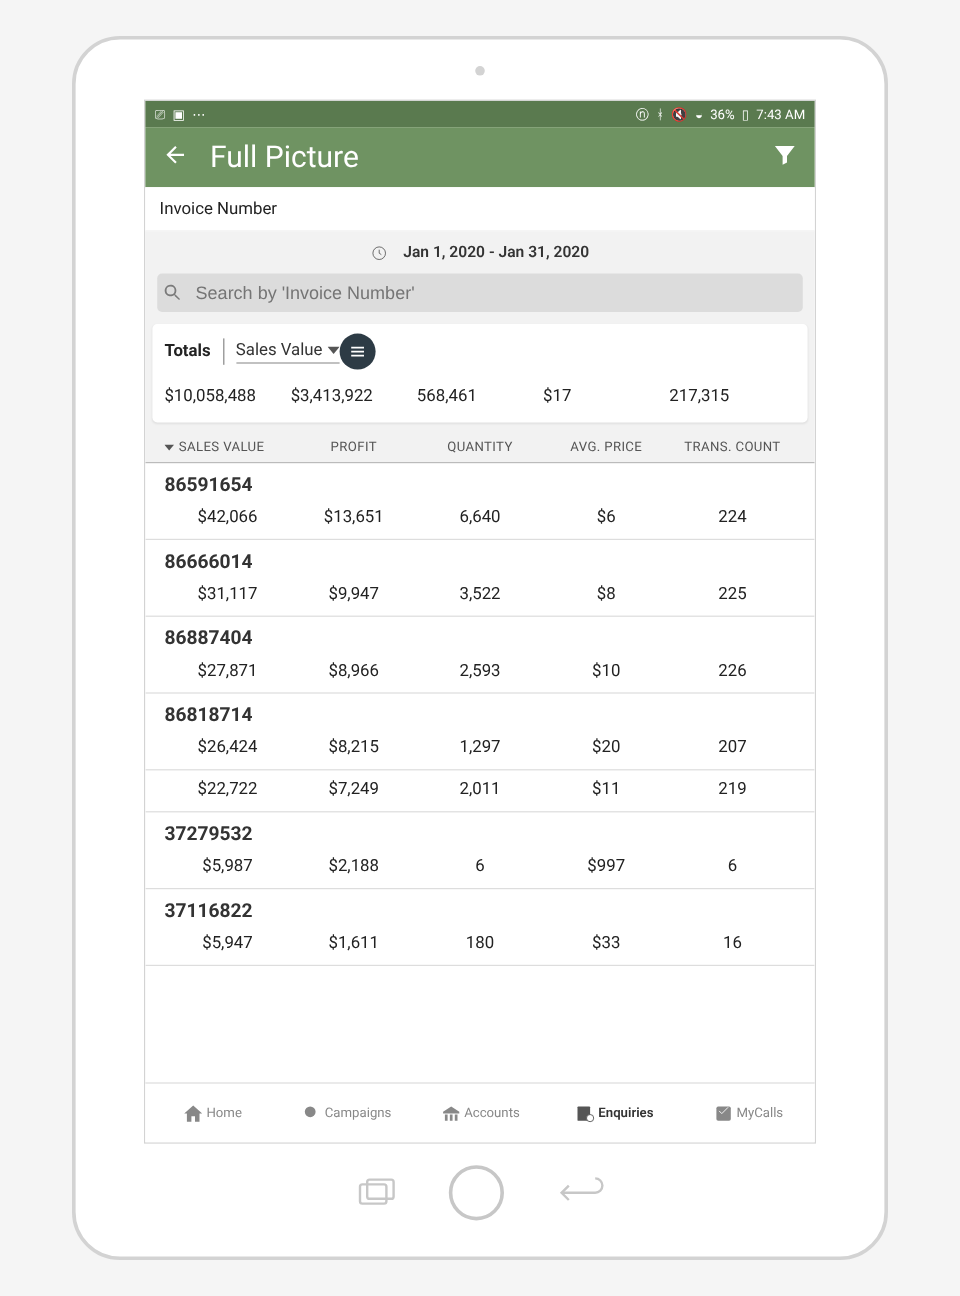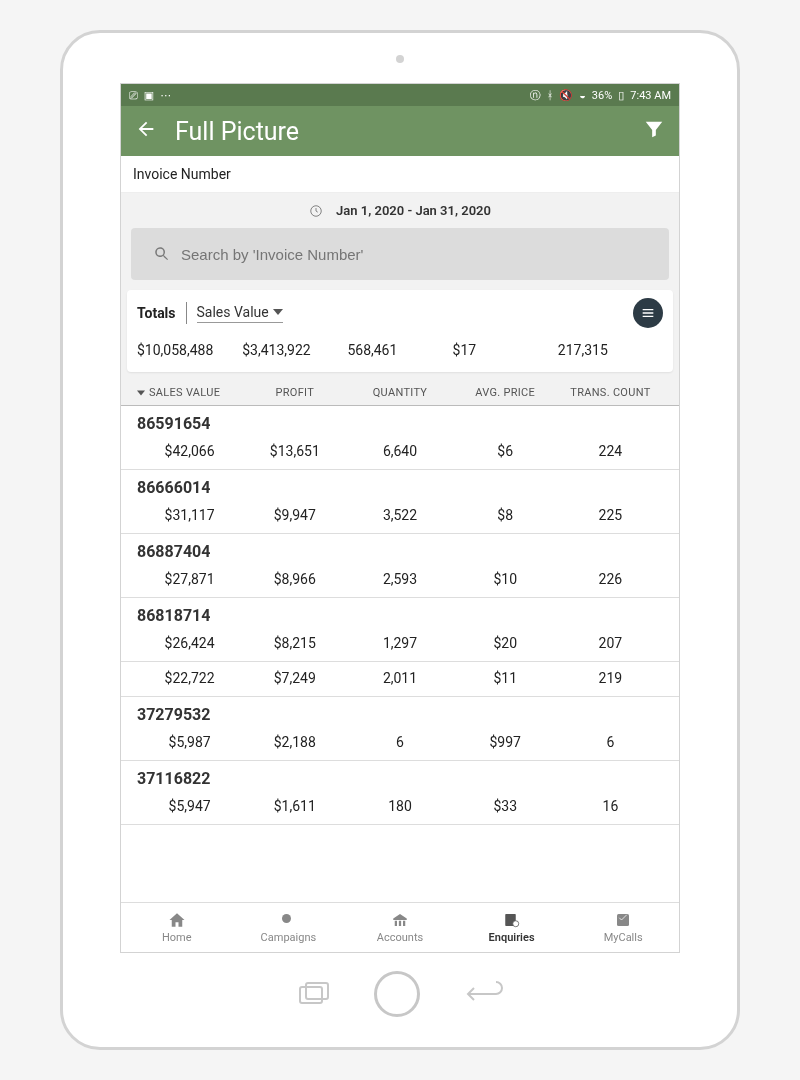--- a/index.html
+++ b/index.html
@@ -88,43 +88,42 @@
     display:flex;
     align-items:center;
     justify-content:center;
     gap:13px;
   }
   .date-range svg { width:14px; height:14px; stroke:#333; fill:none; }
   .searchbox {
     margin: 0 10px 10px 10px;
     background: #dcdcdc;
     border-radius: 4px;
-    height: 52px;
+    height: 32px;
     display:flex;
     align-items:center;
-    padding:0 22px;
+    padding:0 4px;
     gap:10px;
     color:#7a7a7a;
   }
   .searchbox svg { width:18px; height:18px; fill:#7a7a7a; }
   .searchbox input {
     border:none; background:transparent; outline:none;
     font-size:15px; color:#555; flex:1;
   }
   .totals-card {
     background:#fff;
     margin:0 6px 8px 6px;
     border-radius:4px;
     padding:8px 10px 14px 10px;
     box-shadow: 0 1px 2px rgba(0,0,0,.08);
   }
   .totals-head {
     display:flex;
     align-items:center;
-    justify-content:space-between;
   }
   .totals-left { display:flex; align-items:center; gap:10px; }
   .totals-left .label { font-weight:700; font-size:14px; color:#222; }
   .totals-left .divider { width:1px; height:22px; background:#888; }
   .sort-dd { display:flex; align-items:center; gap:4px; font-size:14px; color:#333; border-bottom:1px solid #999; padding-bottom:2px;}
   .sort-dd svg { width:10px; height:10px; fill:#555; }
   .menu-circle {
     width:30px; height:30px; border-radius:50%;
     background:#2d3b45; display:flex; align-items:center; justify-content:center;
   }
@@ -160,21 +159,21 @@
     font-size:14px; text-align:center; color:#222;
   }
   
   .bottomnav {
     height:50px;
     border-top:1px solid #ddd;
     display:flex;
     background:#fff;
   }
   .bottomnav .tab {
-    flex:1; display:flex; flex-direction:column;
+    flex:1; display:flex; flex-direction:row;
     align-items:center; justify-content:center;
     font-size:11px; color:#888; gap:2px;
   }
   .bottomnav .tab.active { color:#333; font-weight:600; }
   .bottomnav svg { width:18px; height:18px; fill:#888; }
   .bottomnav .tab.active svg { fill:#555; }
   
   .hw-buttons {
     display:flex;
     align-items:center;

